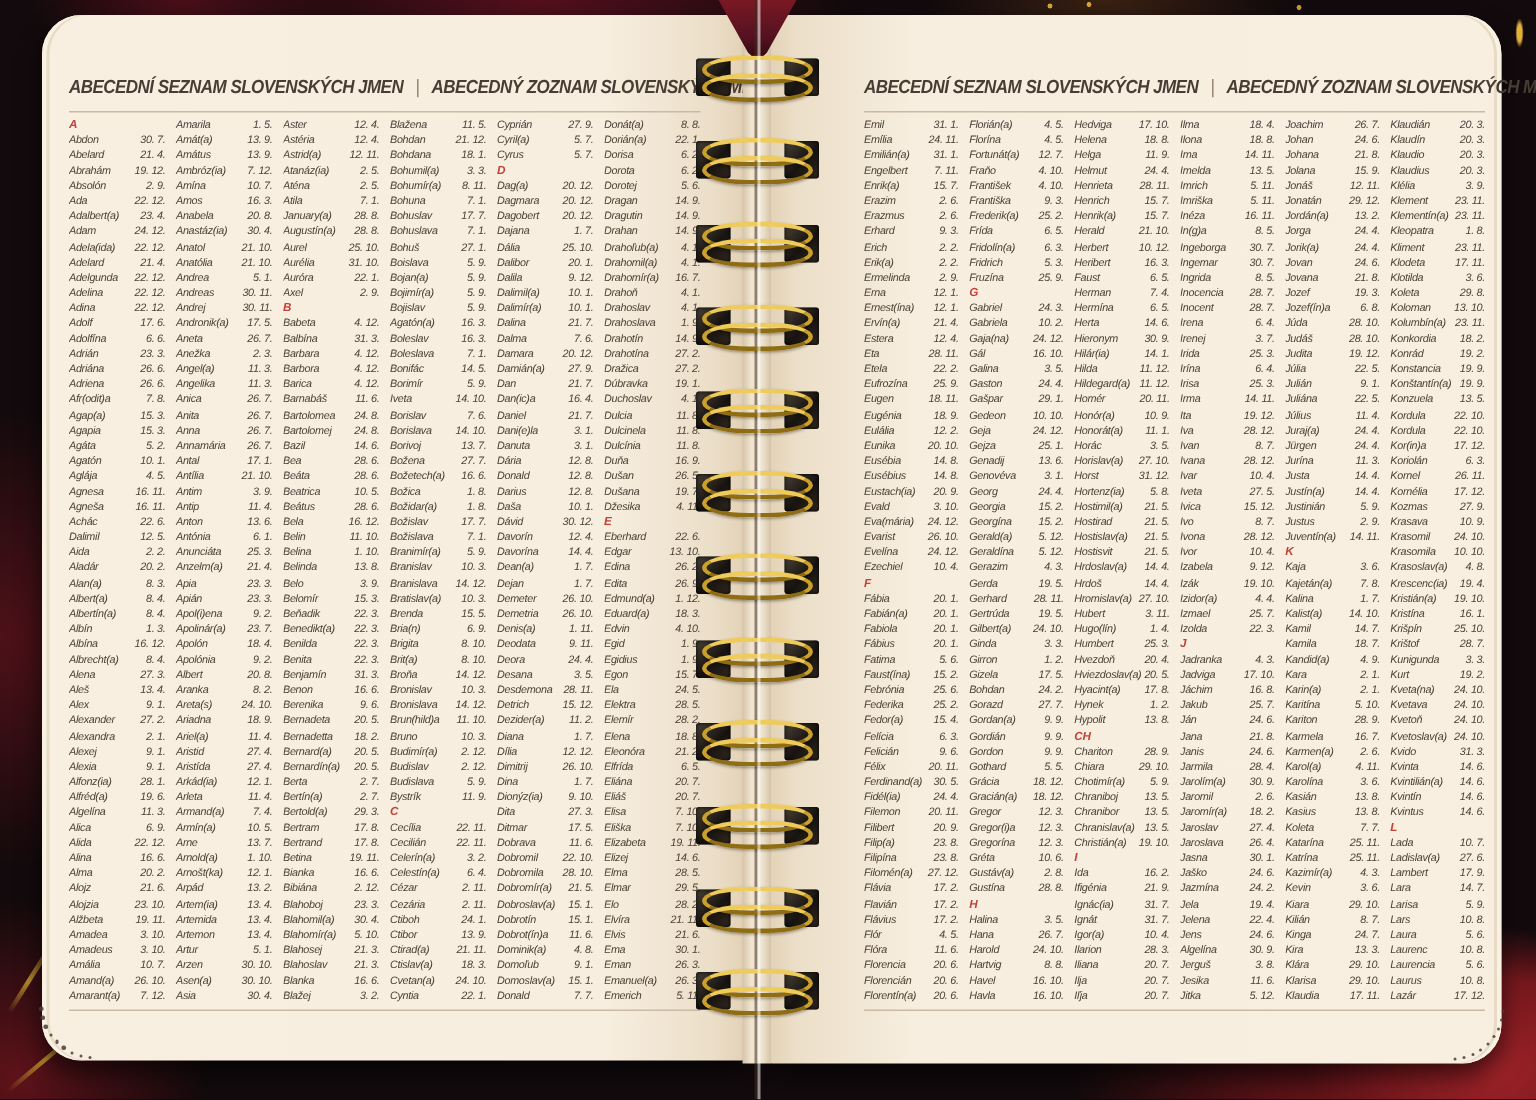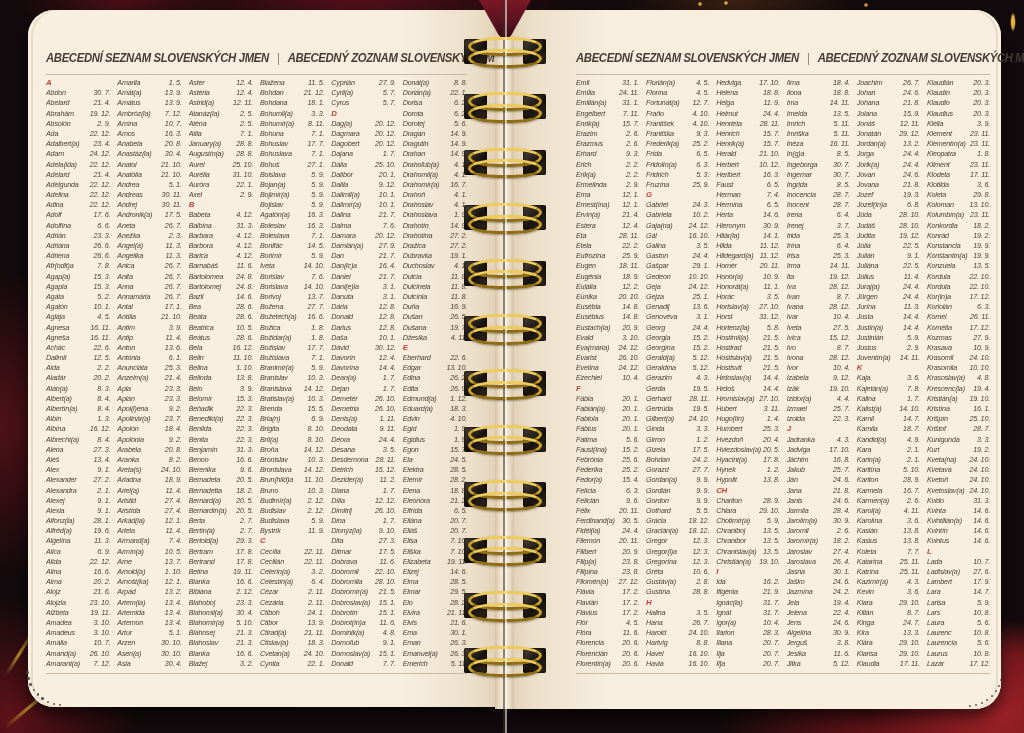--- a/index.html
+++ b/index.html
@@ -473,21 +473,21 @@
           </div>
           <div class="row">
             <span class="nm">Apolón</span>
             <span class="dt">18. 4.</span>
           </div>
           <div class="row">
             <span class="nm">Apolónia</span>
             <span class="dt">9. 2.</span>
           </div>
           <div class="row">
-            <span class="nm">Arabela</span>
+            <span class="nm">Albert</span>
             <span class="dt">20. 8.</span>
           </div>
           <div class="row">
             <span class="nm">Aranka</span>
             <span class="dt">8. 2.</span>
           </div>
           <div class="row">
             <span class="nm">Areta(s)</span>
             <span class="dt">24. 10.</span>
           </div>

